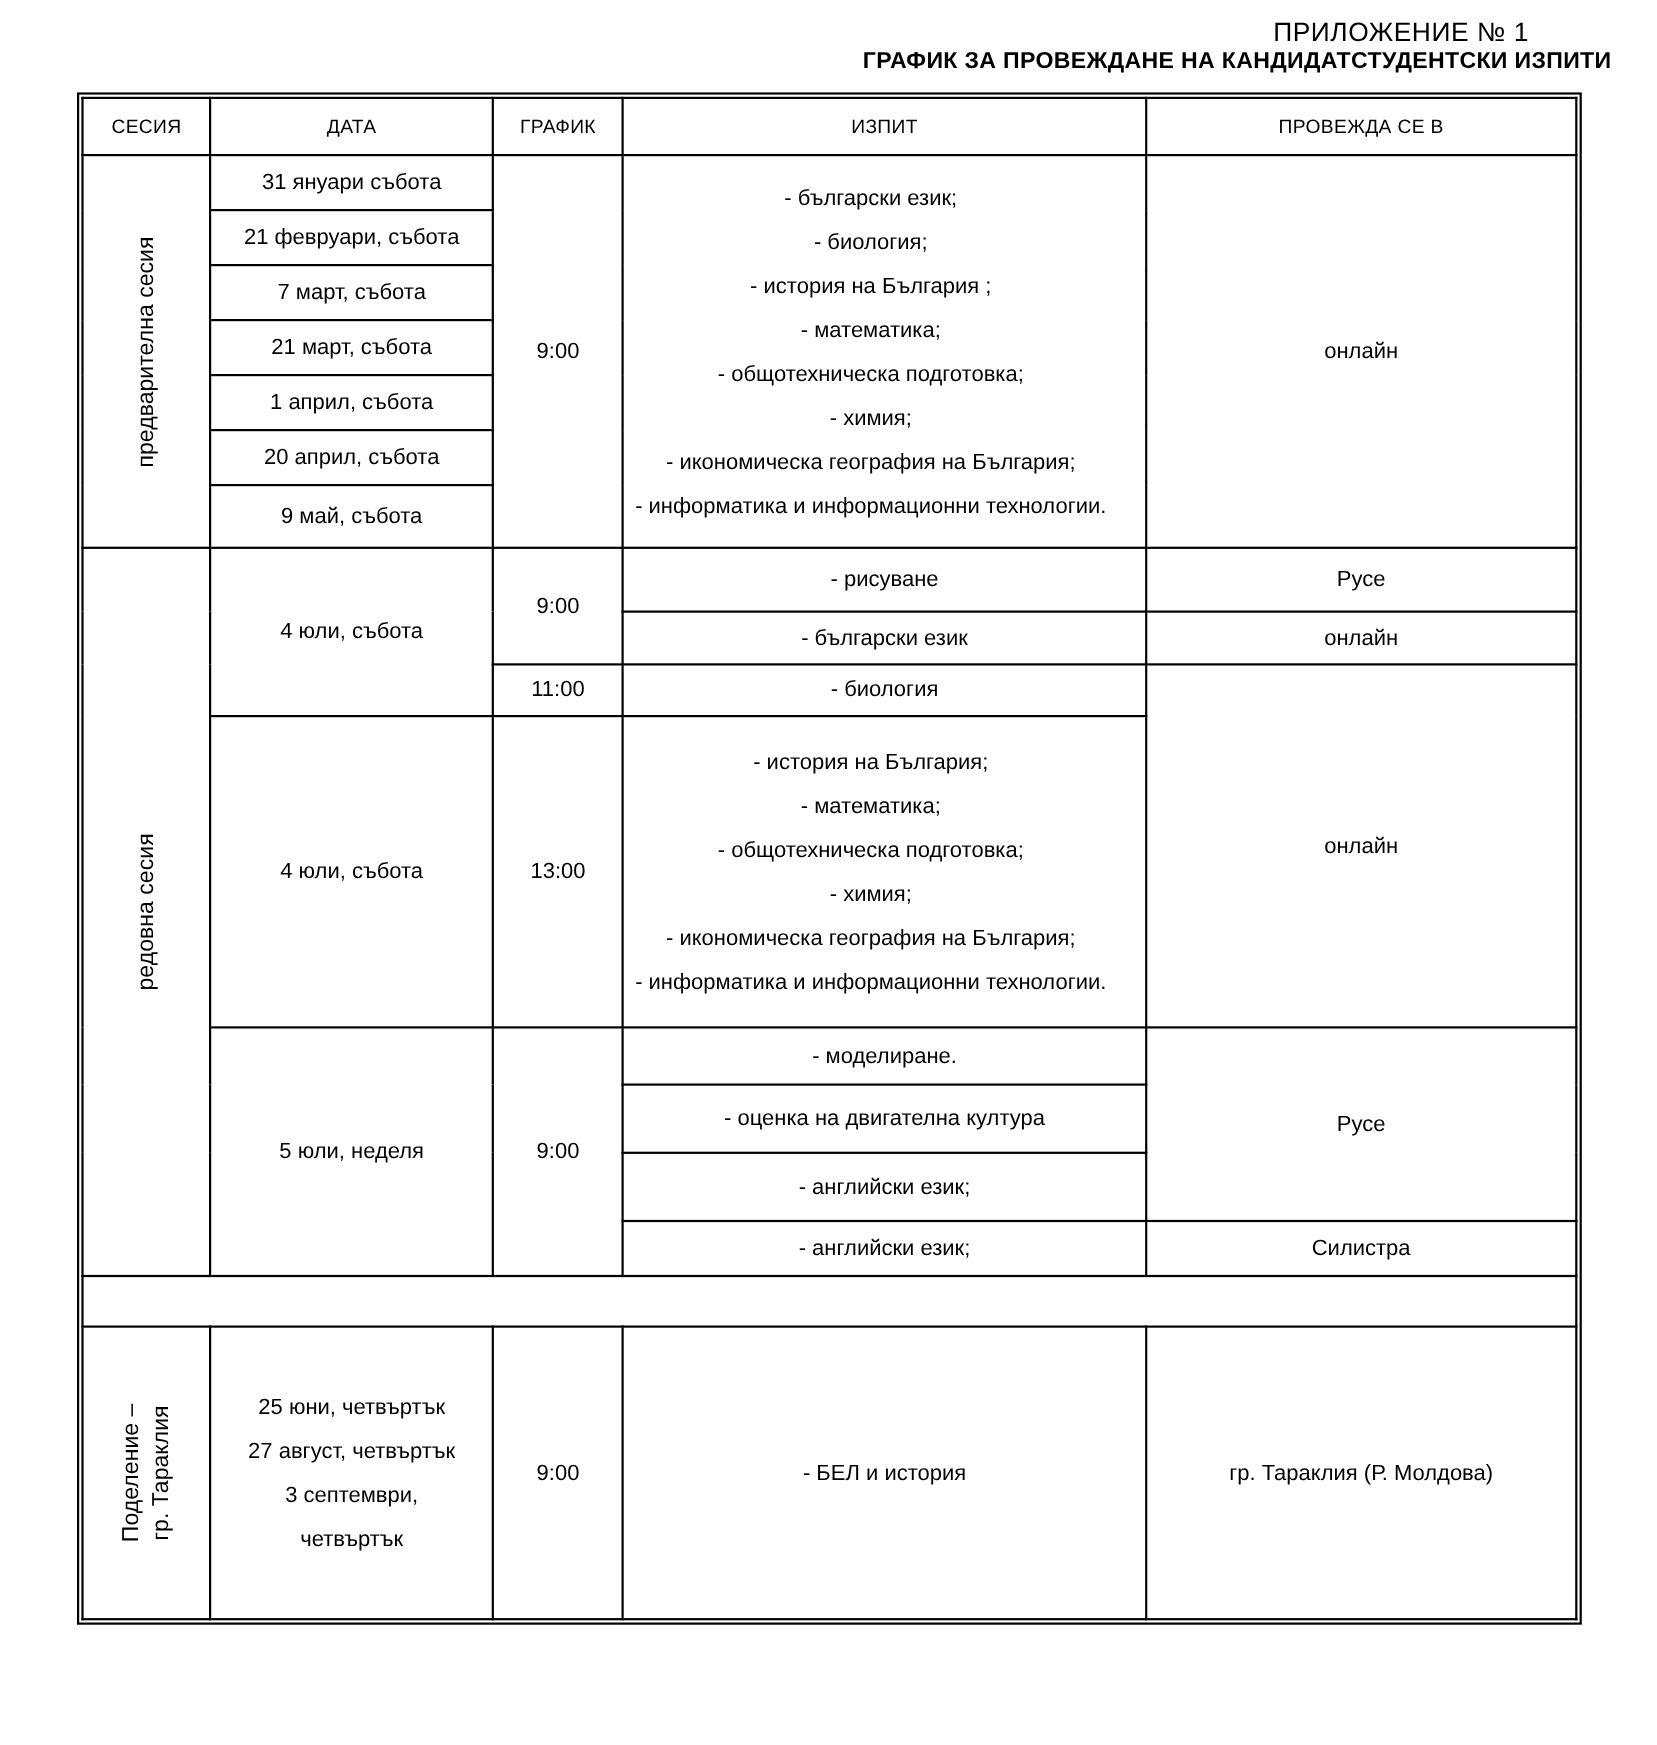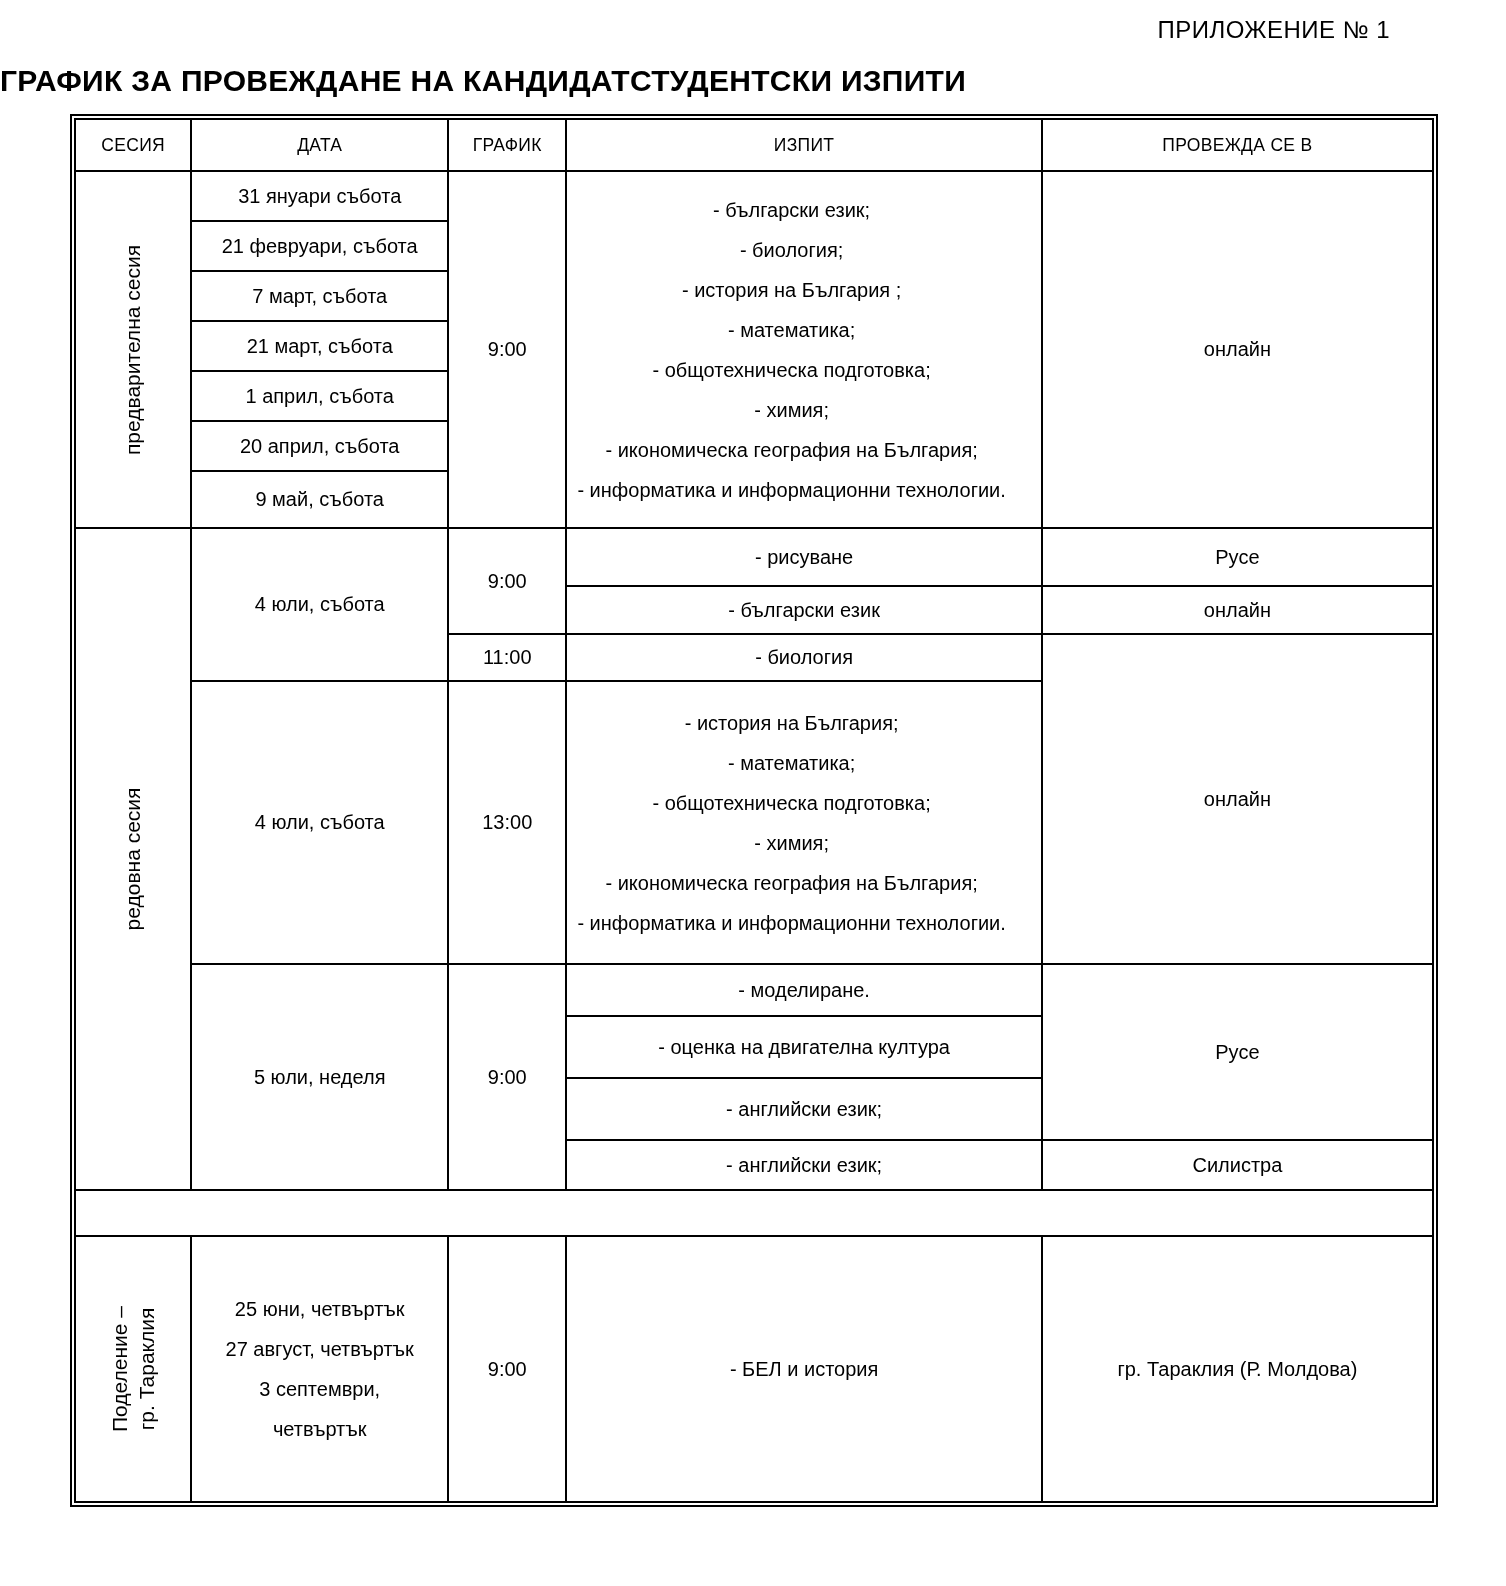--- a/index.html
+++ b/index.html
@@ -15,29 +15,29 @@
     width: 1506px;
     height: 1586px;
     box-sizing: border-box;
     padding-top: 16px;
   }
   .appendix {
     width: 1390px;
     text-align: right;
     font-size: 24px;
     letter-spacing: 0.5px;
-    margin-bottom: 20px;
   }
   .doc-title {
     width: 1440px;
-    text-align: left;
-    font-size: 30px;
+    text-align: right;
+    font-size: 21px;
     font-weight: bold;
     margin-bottom: 16px;
     letter-spacing: 0.3px;
+    padding-left: 25px;
   }
   .table-outer {
     margin-left: 70px;
     width: 1368px;
     border: 2px solid #000;
     padding: 2px;
     box-sizing: border-box;
   }
   table.sched {
     border-collapse: collapse;

